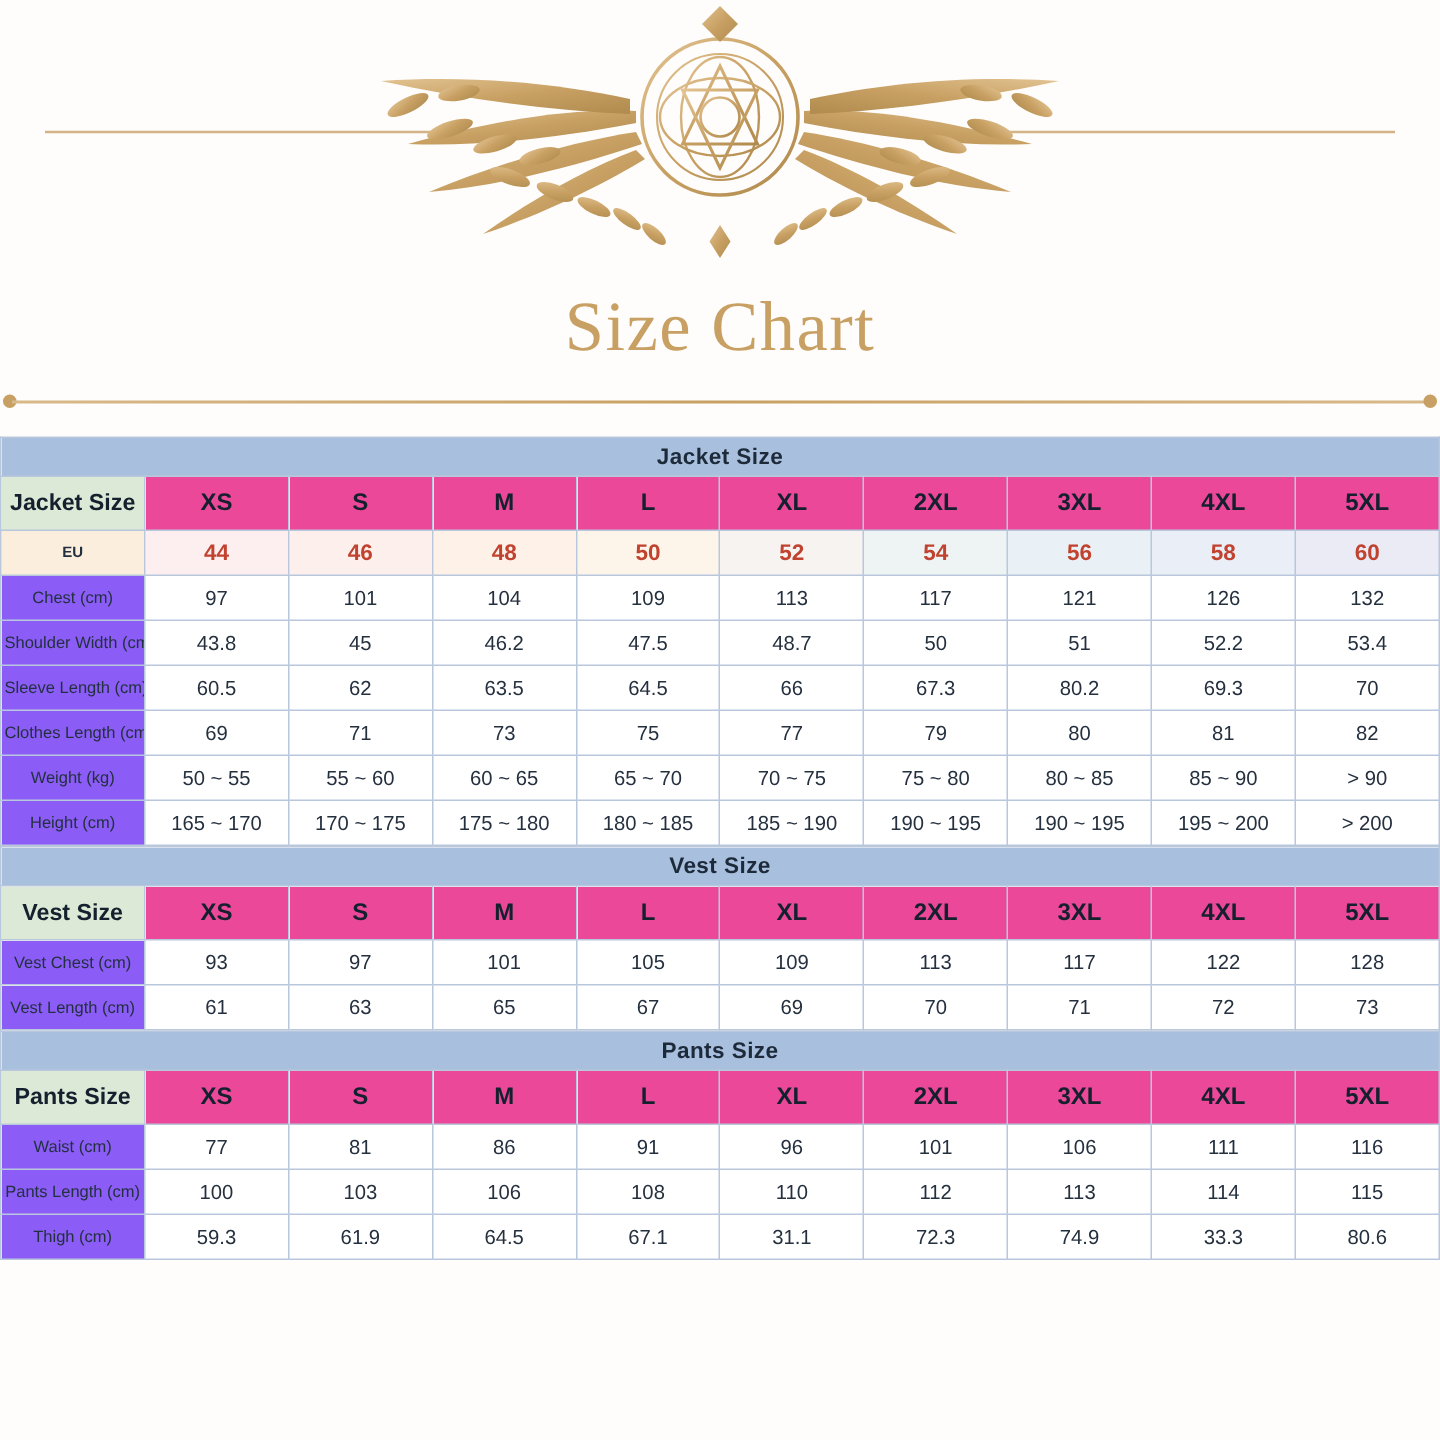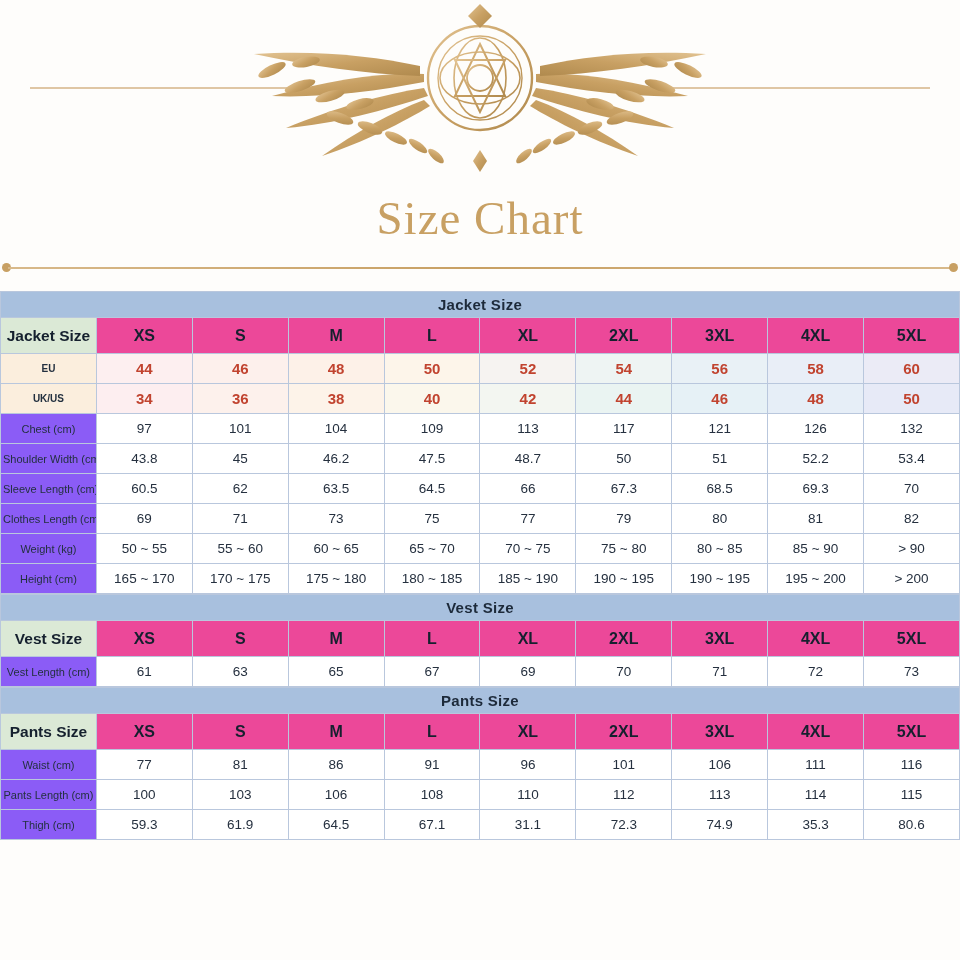--- a/index.html
+++ b/index.html
@@ -231,32 +231,20 @@
             <td class="v g1">44</td>
             <td class="v g2">46</td>
             <td class="v g3">48</td>
             <td class="v g4">50</td>
             <td class="v g5">52</td>
             <td class="v g6">54</td>
             <td class="v g7">56</td>
             <td class="v g8">58</td>
             <td class="v g9">60</td>
           </tr>
-          <tr class="ukus">
-            <td class="rowlabel col-label bold">UK/US</td>
-            <td class="v h1">34</td>
-            <td class="v h2">36</td>
-            <td class="v h3">38</td>
-            <td class="v h4">40</td>
-            <td class="v h5">42</td>
-            <td class="v h6">44</td>
-            <td class="v h7">46</td>
-            <td class="v h8">48</td>
-            <td class="v h9">50</td>
-          </tr>
           <tr class="plain">
             <td class="rowlabel col-label">Chest (cm)</td>
             <td class="v white">97</td>
             <td class="v white">101</td>
             <td class="v white">104</td>
             <td class="v white">109</td>
             <td class="v white">113</td>
             <td class="v white">117</td>
             <td class="v white">121</td>
             <td class="v white">126</td>
@@ -275,21 +263,21 @@
             <td class="v white">53.4</td>
           </tr>
           <tr class="plain">
             <td class="rowlabel col-label">Sleeve Length (cm)</td>
             <td class="v white">60.5</td>
             <td class="v white">62</td>
             <td class="v white">63.5</td>
             <td class="v white">64.5</td>
             <td class="v white">66</td>
             <td class="v white">67.3</td>
-            <td class="v white">68.5</td>
+            <td class="v white">80.2</td>
             <td class="v white">69.3</td>
             <td class="v white">70</td>
           </tr>
           <tr class="plain">
             <td class="rowlabel col-label">Clothes Length (cm)</td>
             <td class="v white">69</td>
             <td class="v white">71</td>
             <td class="v white">73</td>
             <td class="v white">75</td>
             <td class="v white">77</td>
@@ -335,20 +323,32 @@
             <td class="sz">S</td>
             <td class="sz">M</td>
             <td class="sz">L</td>
             <td class="sz">XL</td>
             <td class="sz">2XL</td>
             <td class="sz">3XL</td>
             <td class="sz">4XL</td>
             <td class="sz">5XL</td>
           </tr>
           <tr class="plain">
+            <td class="rowlabel col-label">Vest Chest (cm)</td>
+            <td class="v white">93</td>
+            <td class="v white">97</td>
+            <td class="v white">101</td>
+            <td class="v white">105</td>
+            <td class="v white">109</td>
+            <td class="v white">113</td>
+            <td class="v white">117</td>
+            <td class="v white">122</td>
+            <td class="v white">128</td>
+          </tr>
+          <tr class="plain">
             <td class="rowlabel col-label">Vest Length (cm)</td>
             <td class="v white">61</td>
             <td class="v white">63</td>
             <td class="v white">65</td>
             <td class="v white">67</td>
             <td class="v white">69</td>
             <td class="v white">70</td>
             <td class="v white">71</td>
             <td class="v white">72</td>
             <td class="v white">73</td>
@@ -398,20 +398,20 @@
           </tr>
           <tr class="plain">
             <td class="rowlabel col-label">Thigh (cm)</td>
             <td class="v white">59.3</td>
             <td class="v white">61.9</td>
             <td class="v white">64.5</td>
             <td class="v white">67.1</td>
             <td class="v white">31.1</td>
             <td class="v white">72.3</td>
             <td class="v white">74.9</td>
-            <td class="v white">35.3</td>
+            <td class="v white">33.3</td>
             <td class="v white">80.6</td>
           </tr>
         </tbody>
       </table>
     </div>
 
 </div>
 
 </body></html>

